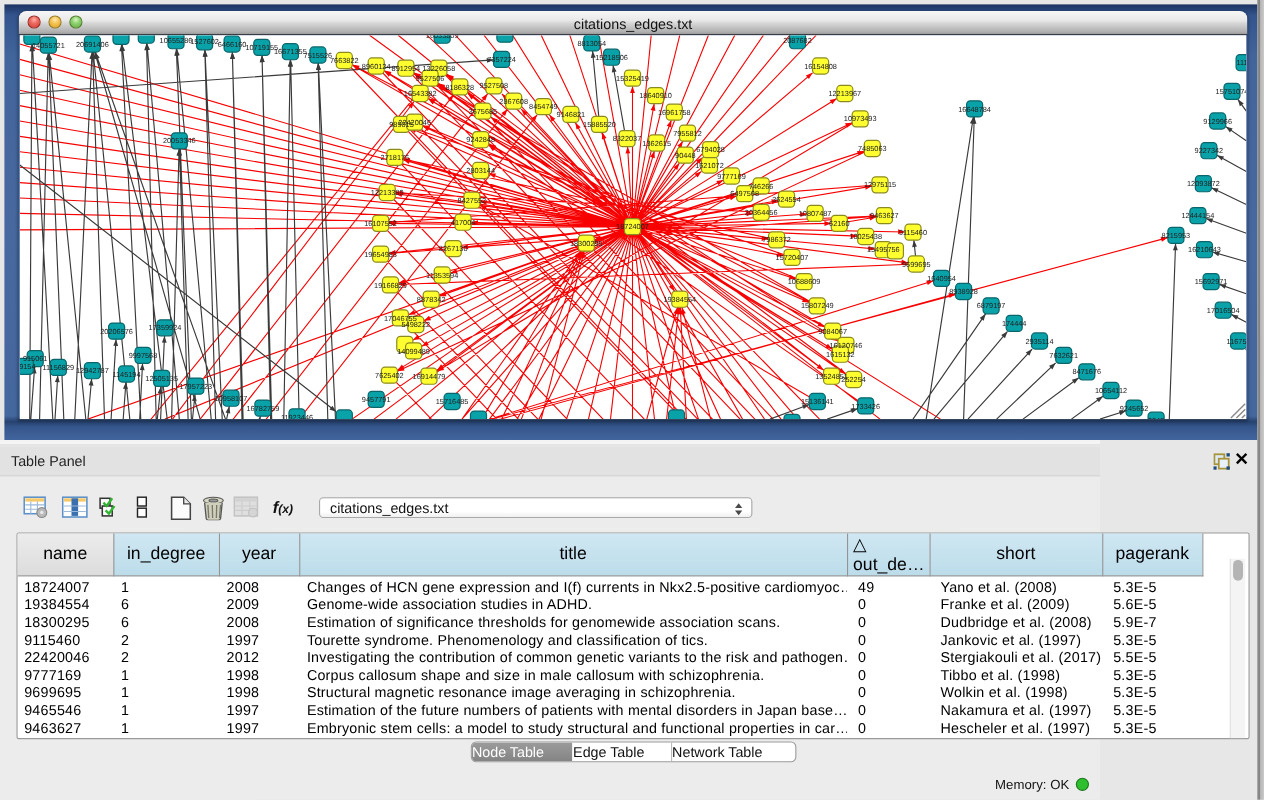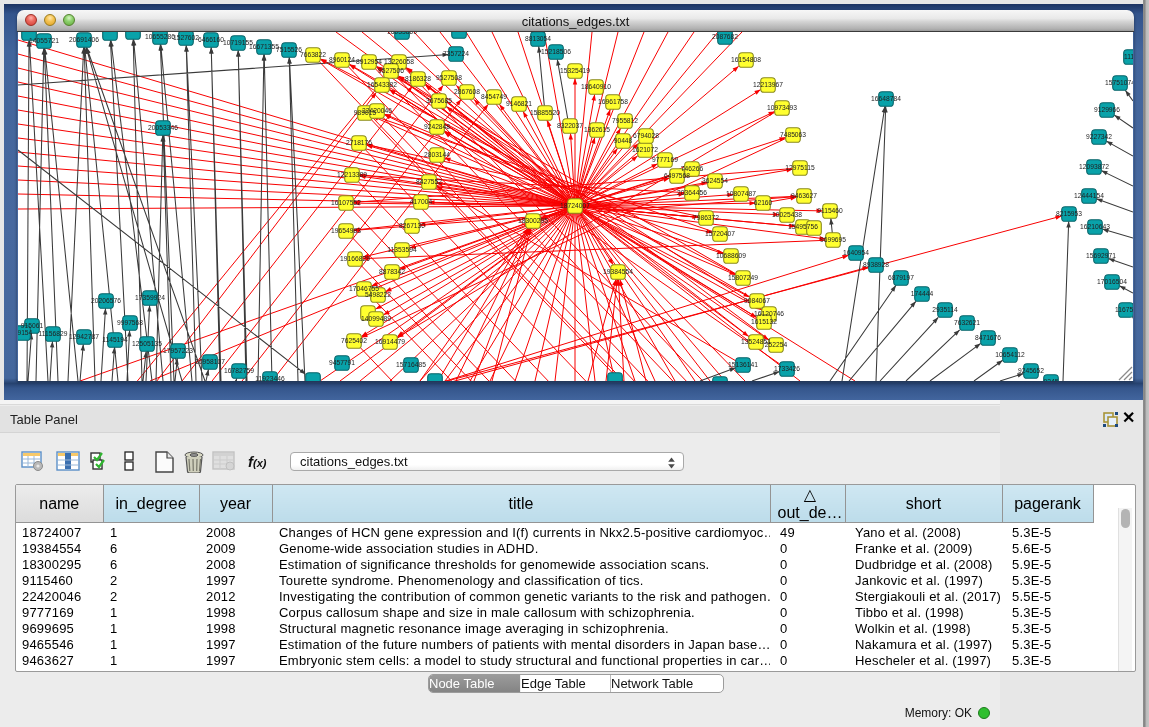--- a/index.html
+++ b/index.html
@@ -574,21 +574,21 @@
           <col style="width:75px">
           <col style="width:157px">
           <col style="width:91px">
         </colgroup>
       <tbody>
           <tr>
             <th class="first">name</th>
             <th>in_degree</th>
             <th>year</th>
             <th>title</th>
-            <th style="text-align:center;padding-left:5px">△ out_de…</th>
+            <th style="text-align:left;padding-left:5px">△ out_de…</th>
             <th>short</th>
             <th>pagerank</th>
           </tr>
 <tr class="r1">
             <td class="c1">18724007</td>
             <td class="c2">1</td>
             <td class="c3">2008</td>
             <td class="c4">Changes of HCN gene expression and I(f) currents in Nkx2.5-positive cardiomyoc…</td>
             <td class="c5" style="padding-left:10px">49</td>
             <td class="c6" style="padding-left:10px">Yano et al. (2008)</td>
@@ -603,21 +603,21 @@
             <td class="c6" style="padding-left:10px">Franke et al. (2009)</td>
             <td class="c7" style="padding-left:10px">5.6E-5</td>
           </tr>
 <tr>
             <td class="c1">18300295</td>
             <td class="c2">6</td>
             <td class="c3">2008</td>
             <td class="c4">Estimation of significance thresholds for genomewide association scans.</td>
             <td class="c5" style="padding-left:10px">0</td>
             <td class="c6" style="padding-left:10px">Dudbridge et al. (2008)</td>
-            <td class="c7" style="padding-left:10px">5.9E-5</td>
+            <td class="c7" style="padding-left:10px">5.9E-7</td>
           </tr>
 <tr>
             <td class="c1">9115460</td>
             <td class="c2">2</td>
             <td class="c3">1997</td>
             <td class="c4">Tourette syndrome. Phenomenology and classification of tics.</td>
             <td class="c5" style="padding-left:10px">0</td>
             <td class="c6" style="padding-left:10px">Jankovic et al. (1997)</td>
             <td class="c7" style="padding-left:10px">5.3E-5</td>
           </tr>

